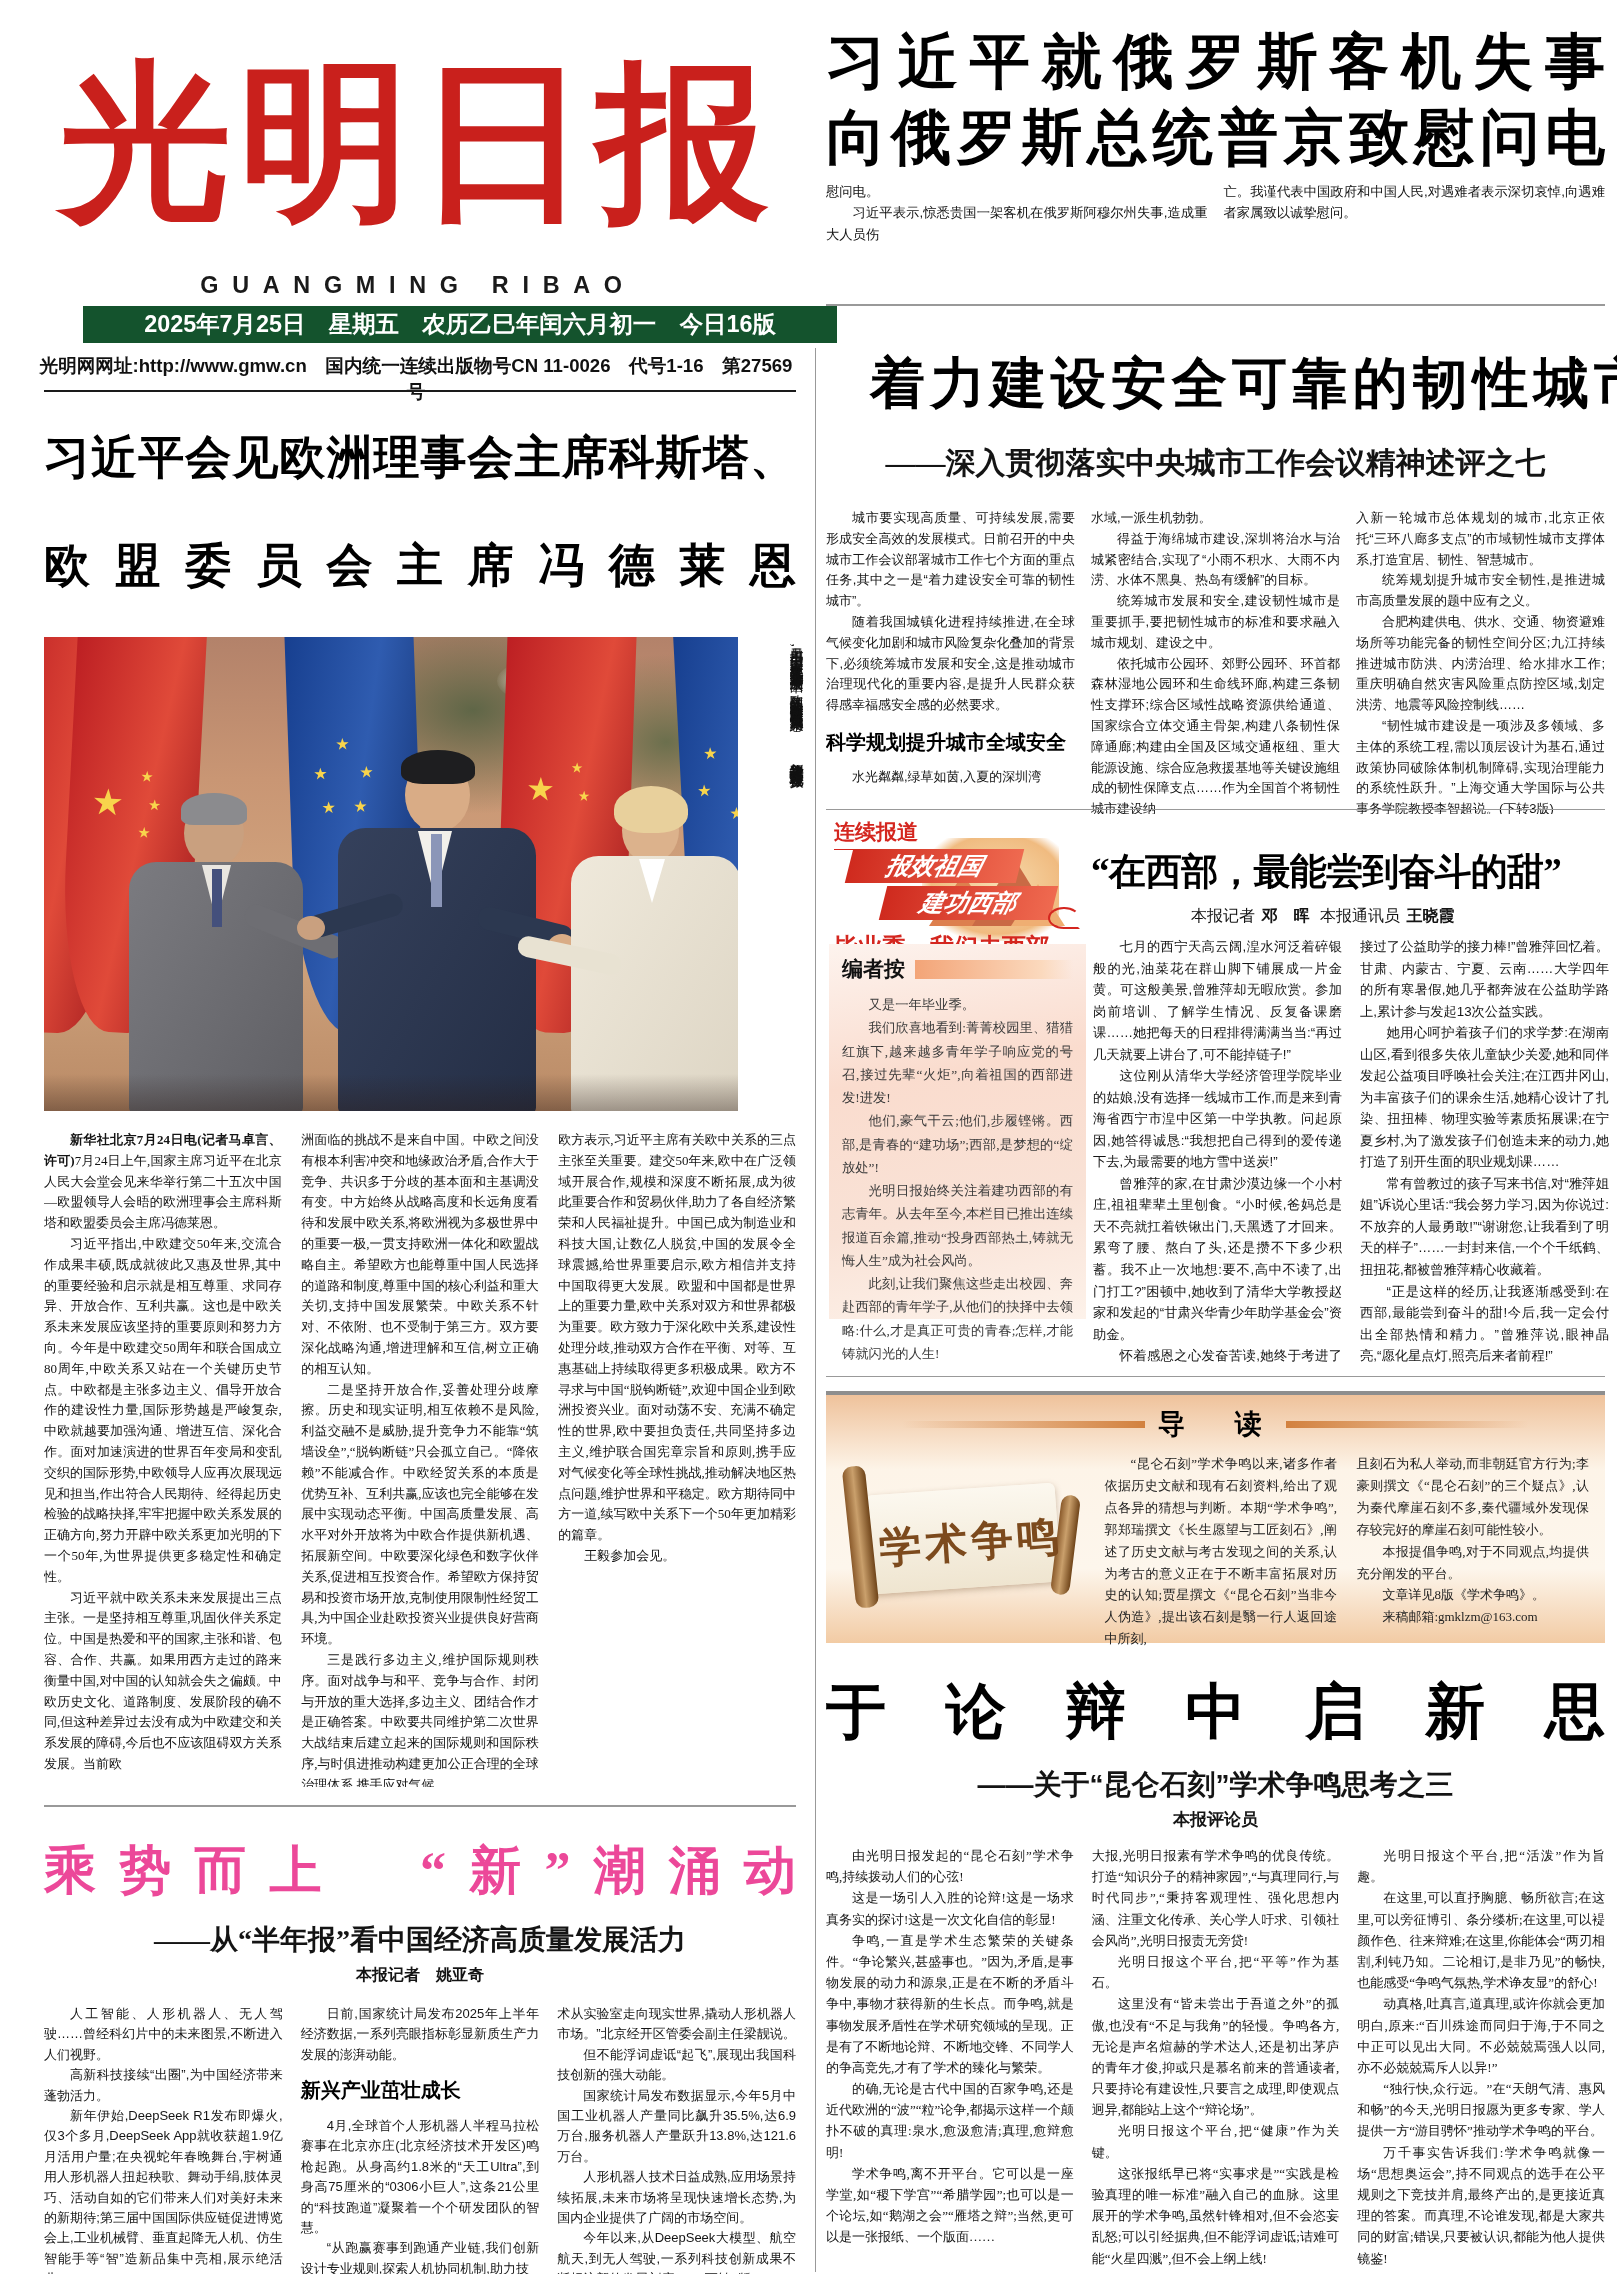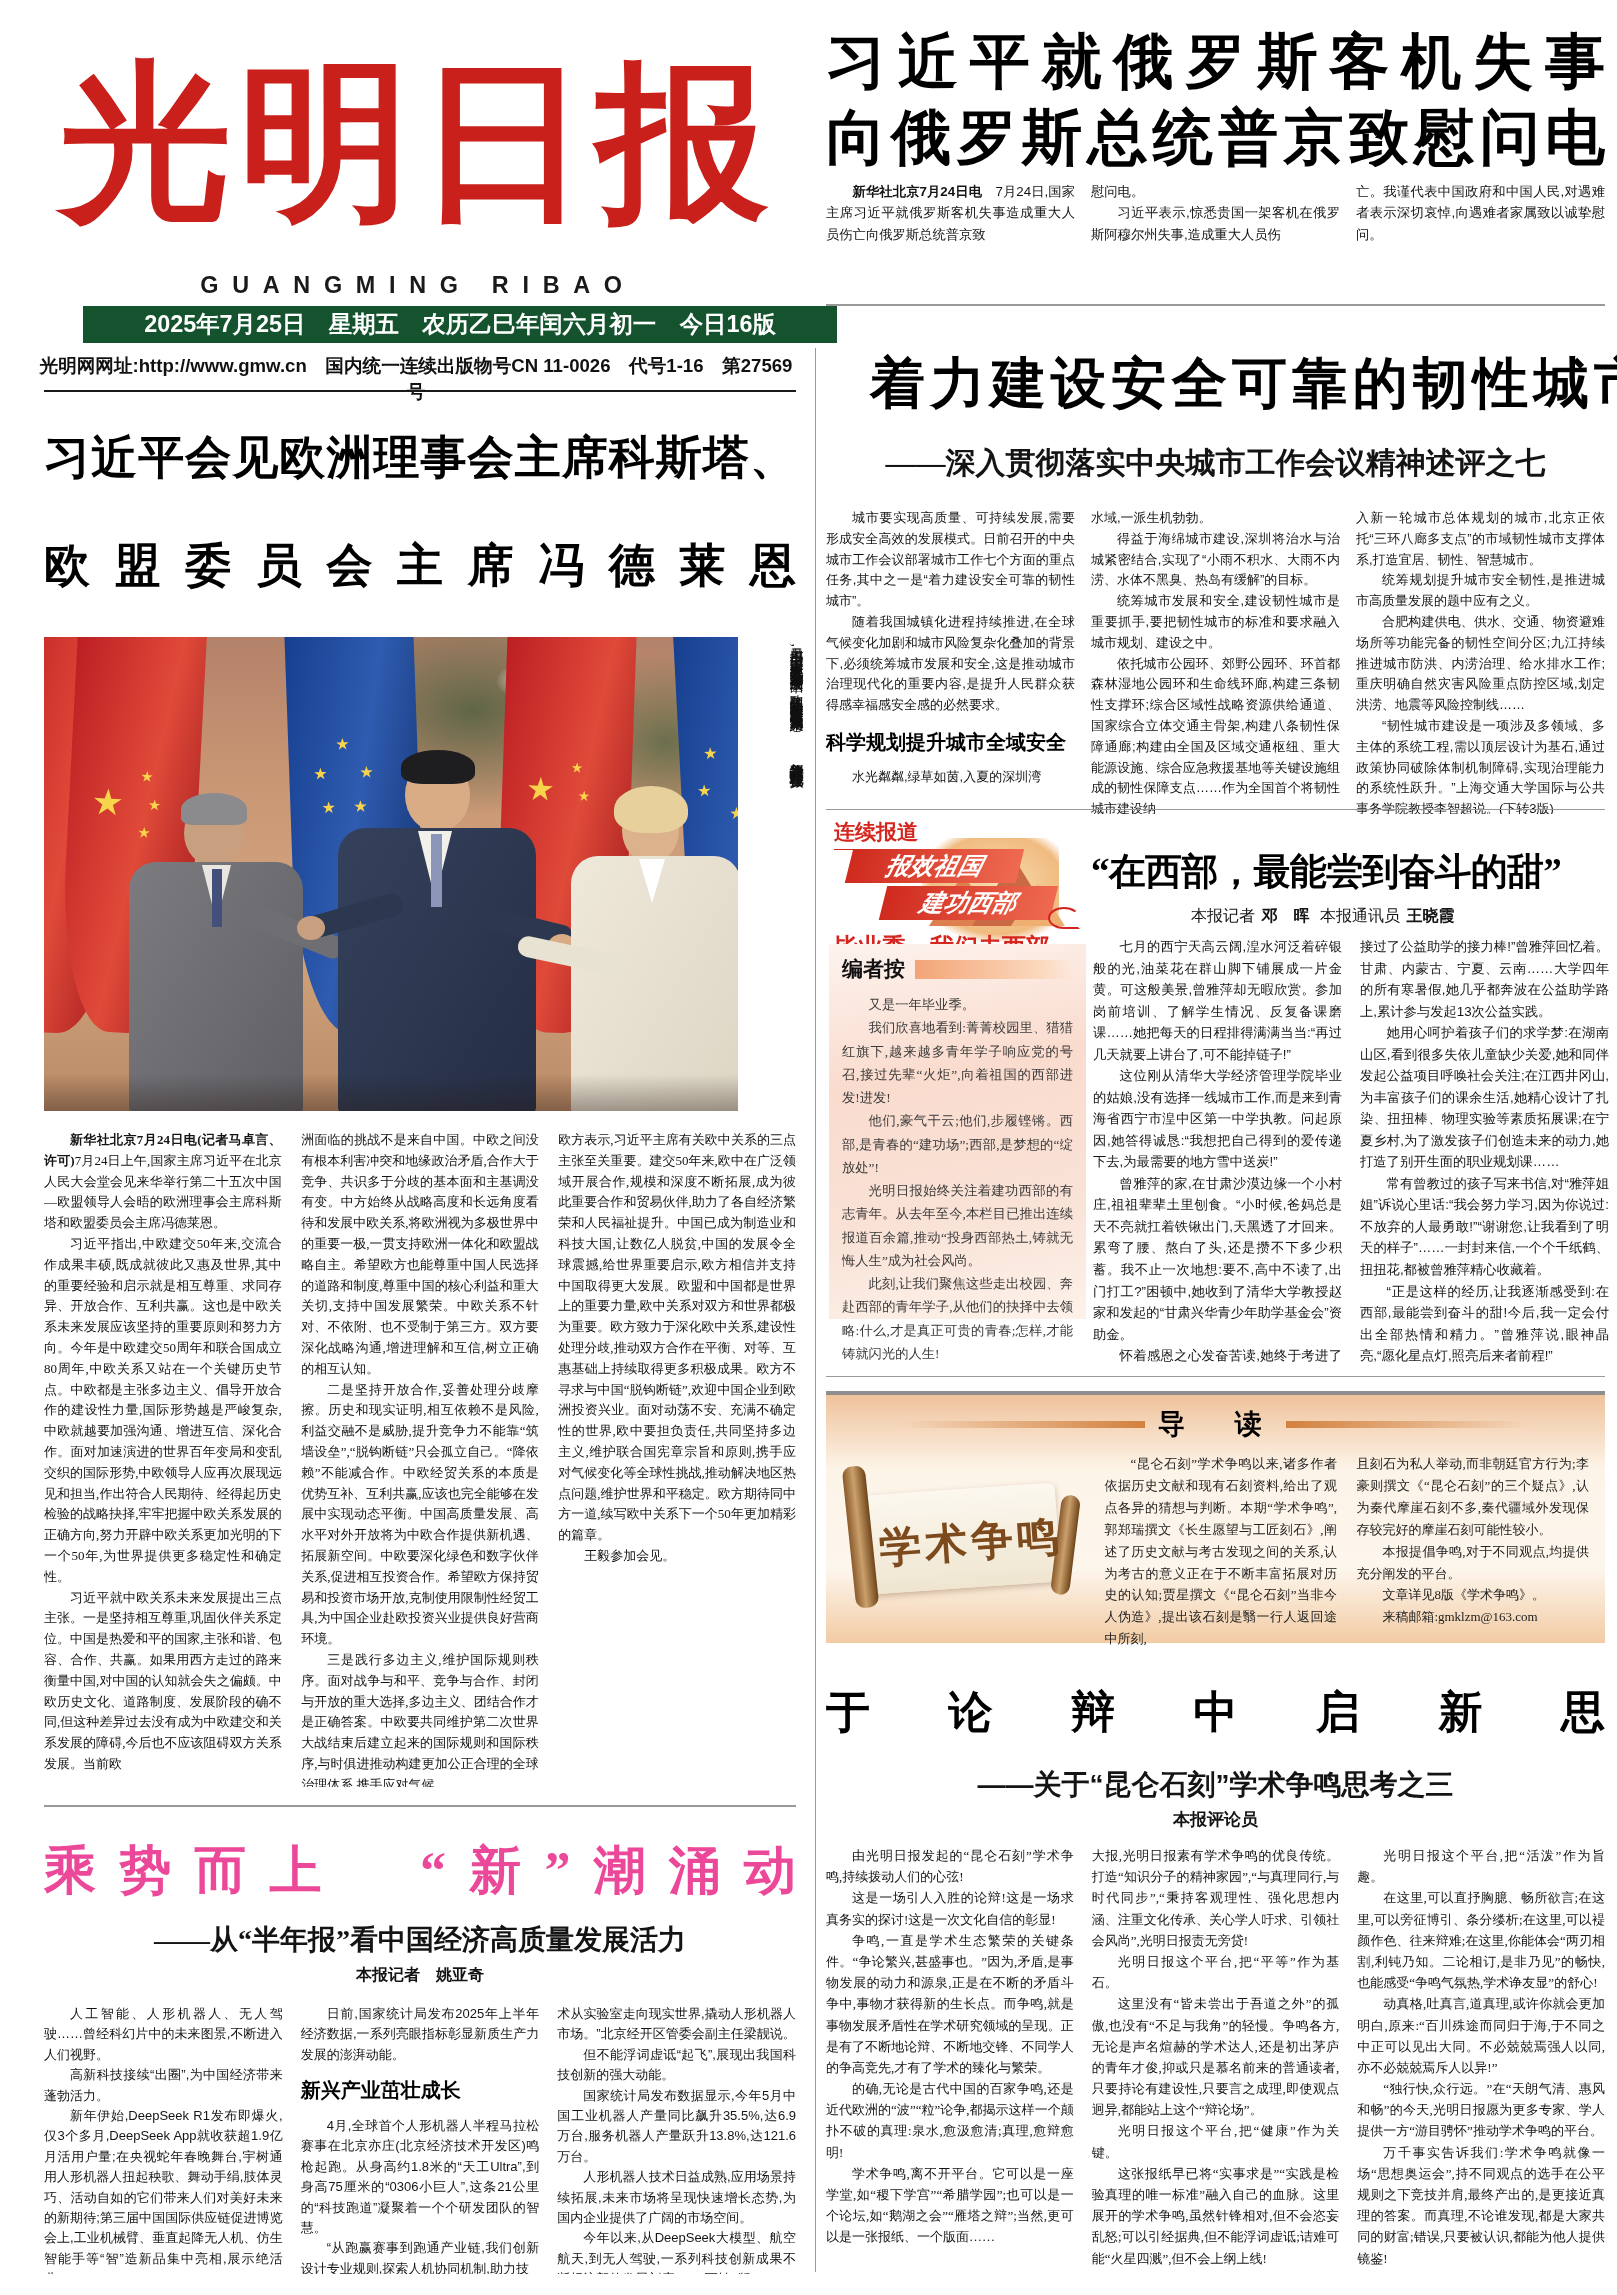--- a/index.html
+++ b/index.html
@@ -100,21 +100,21 @@
                 transform:rotate(-4deg);box-shadow:0 2.4px 6.5px rgba(110,70,30,.35);}
   .roll{position:absolute;border-radius:9.7px;background:linear-gradient(90deg,#8a5a2b,#caa06c 45%,#6f4419);}
   .roll-l{left:6.5px;top:13px;width:22.6px;height:142px;transform:rotate(-6deg);}
   .roll-r{right:9.7px;top:42px;width:19.4px;height:100px;transform:rotate(7deg);}
   .scroll-text{position:absolute;left:37px;top:61px;font-size:42px;font-weight:bold;color:#7c4a1d;
                transform:rotate(-4deg);letter-spacing:4px;}
   .ddcol{flex:1;min-width:0;font-size:13px;line-height:1.68;color:#222;}
   .ddcol p{margin:0;text-indent:2em;text-align:justify;}
   .ddcol.cont p:first-child{text-indent:0;}
   
-  .debh{left:826px;top:1672px;width:779px;font-size:44px;font-weight:900;line-height:81px;
+  .debh{left:826px;top:1672px;width:779px;font-size:60px;font-weight:900;line-height:81px;
         height:81px;text-align:justify;text-align-last:justify;color:#000;}
   .debsub{left:826px;top:1766px;width:779px;text-align:center;font-size:28px;font-weight:bold;
           font-family:"Liberation Sans",sans-serif;}
   .debby{left:826px;top:1808px;width:779px;text-align:center;font-size:17px;font-weight:bold;}
   .debbody{left:826px;top:1845px;width:779px;height:427px;gap:18px;font-size:13px;
            line-height:1.63;overflow:hidden;}
   
   .ecoh{left:44px;top:1834px;width:752px;font-size:52px;font-weight:900;line-height:74px;height:74px;
         text-align:justify;text-align-last:justify;color:#ec4899;}
   .ecosub{left:44px;top:1921px;width:752px;text-align:center;font-size:28px;font-weight:bold;}
@@ -130,23 +130,20 @@
   <div class="abs masthead">光明日报</div>
   <div class="abs latin sans">GUANGMING RIBAO</div>
   <div class="abs datebar sans">2025年7月25日　星期五　农历乙巳年闰六月初一　今日16版</div>
   <div class="abs publine sans">光明网网址:http://www.gmw.cn　国内统一连续出版物号CN 11-0026　代号1-16　第27569号</div>
   <div class="abs rule" style="left:44px;top:390px;width:752px;height:2.4px;"></div>
   <div class="abs g-rule" style="left:815px;top:348px;width:0.8px;height:1924px;"></div>
 
   <div class="abs jheadline sans condh">习近平就俄罗斯客机失事</div>
   <div class="abs jheadline sans condh condh2">向俄罗斯总统普京致慰问电</div>
   <div class="abs cols condbody">
-    <div class="col">
-      <p><b>新华社北京7月24日电</b><span>　7月24日,国家主席习近平就俄罗斯客机失事造成重大人员伤亡向俄罗斯总统普京致</span></p>
-    </div>
     <div class="col cont">
         <p>慰问电。</p>
         <p>习近平表示,惊悉贵国一架客机在俄罗斯阿穆尔州失事,造成重大人员伤</p>
       </div>
     <div class="col cont">
         <p>亡。我谨代表中国政府和中国人民,对遇难者表示深切哀悼,向遇难者家属致以诚挚慰问。</p>
       </div>
   </div>
   <div class="abs g-rule" style="left:826px;top:304px;width:779px;height:1.6px;"></div>
 

